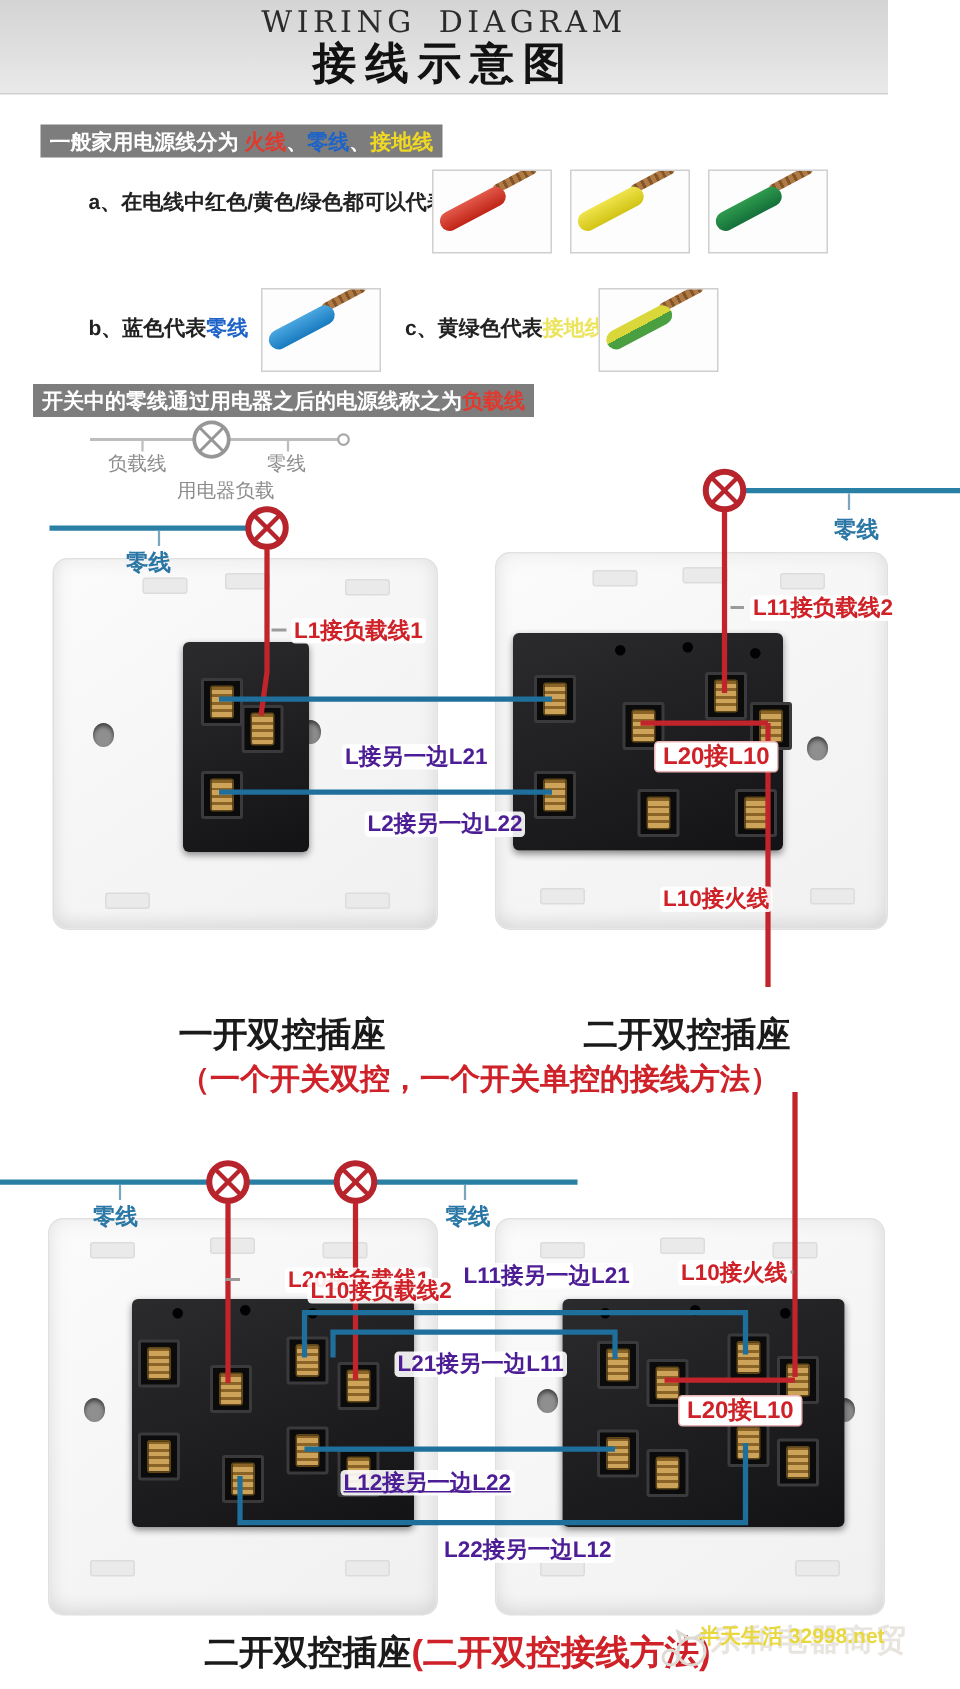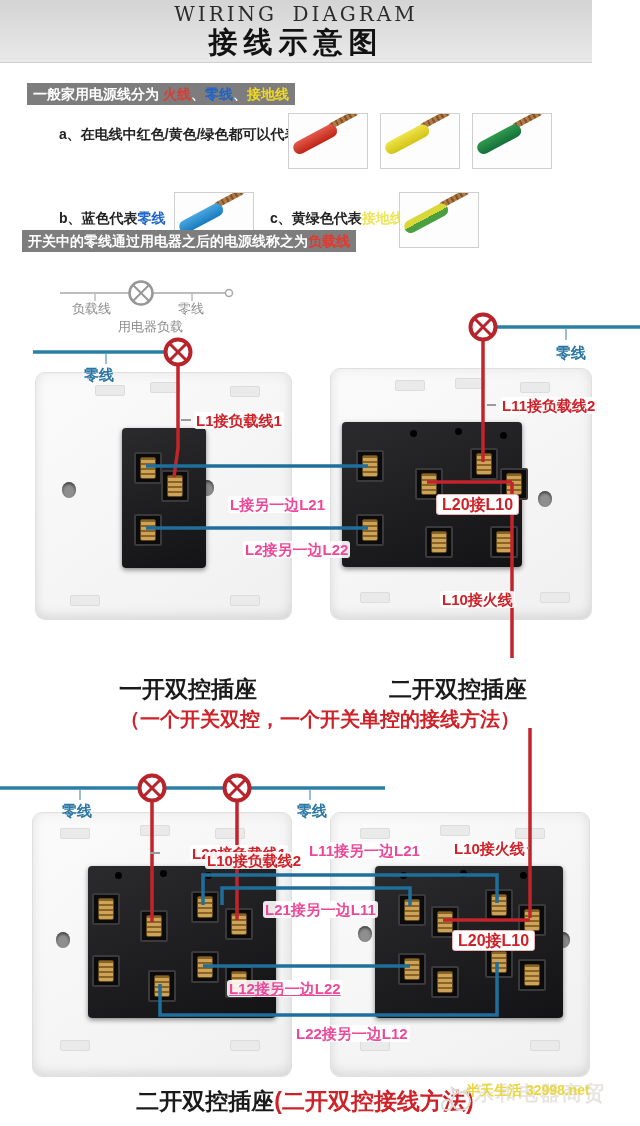--- a/index.html
+++ b/index.html
@@ -45,21 +45,21 @@
   .term{width:24px;height:28px;background:#0b0b0c;border:2px solid #3a3a3c;border-radius:2px;
         display:flex;align-items:center;justify-content:center;z-index:4;}
   .screw{width:14px;height:20px;border-radius:2px;border:1px solid #5f4718;
          background:repeating-linear-gradient(0deg,#cda35a 0 3px,#8a6326 3px 5px);}
   
   .overlay{left:0;top:0;z-index:5;pointer-events:none;}
   
   .lbl{font-size:15px;font-weight:bold;line-height:17px;white-space:nowrap;z-index:6;
        background:rgba(255,255,255,.9);border-radius:3px;padding:0 2px;}
   .lbl-red{color:#cf2128;}
-  .lbl-blue{color:#ec4899;}
+  .lbl-blue{color:#4c1d95;}
   .lbl-boxed{border:1px solid #eab2b2;background:#fff;padding:1px 5px;font-size:16px;}
   .neutral-lbl{font-size:15px;font-weight:bold;color:#2a76a4;white-space:nowrap;z-index:6;}
   
   .caption{font-size:23px;font-weight:bold;color:#1a1a1a;text-align:center;z-index:6;white-space:nowrap;}
   .subcaption{font-size:20px;font-weight:bold;color:#cf2128;text-align:center;z-index:6;white-space:nowrap;}
   .cap2red{color:#cf2128;}
   
   .watermark{z-index:7;}
   .wm-gray{font-size:20px;font-weight:bold;color:#e8e5e0;letter-spacing:2px;white-space:nowrap;}
   .wm-yellow{position:absolute;left:26px;top:2px;font-size:14px;font-weight:bold;color:#e9d83d;white-space:nowrap;}
@@ -102,21 +102,21 @@
     <div class="sheath sh-blue"></div>
   </div>
   <div class="abs introtext" style="left:270px;top:210px;">
     <span>c、黄绿色代表</span><span class="t-lightyellow">接地线</span>
   </div>
   <div class="abs wirebox" style="left:399px;top:192px;">
     <div class="copper"></div>
     <div class="sheath sh-yg"></div>
   </div>
 
-  <div class="abs graybar" style="left:22px;top:230px;">
+  <div class="abs graybar" style="left:22px;top:256px;">
     <span>开关中的零线通过用电器之后的电源线称之为</span><span class="t-red">负载线</span>
   </div>
 
   <div class="abs legendtext" style="left:72px;top:300px;">负载线</div>
   <div class="abs legendtext" style="left:178px;top:300px;">零线</div>
   <div class="abs legendtext" style="left:118px;top:318px;">用电器负载</div>
 
   <div class="abs plate" style="left:35px;top:372px;width:255px;height:246px;"></div>
   <div class="abs plate" style="left:330px;top:368px;width:260px;height:250px;"></div>
   <div class="abs slot" style="left:95px;top:385px;"></div>

